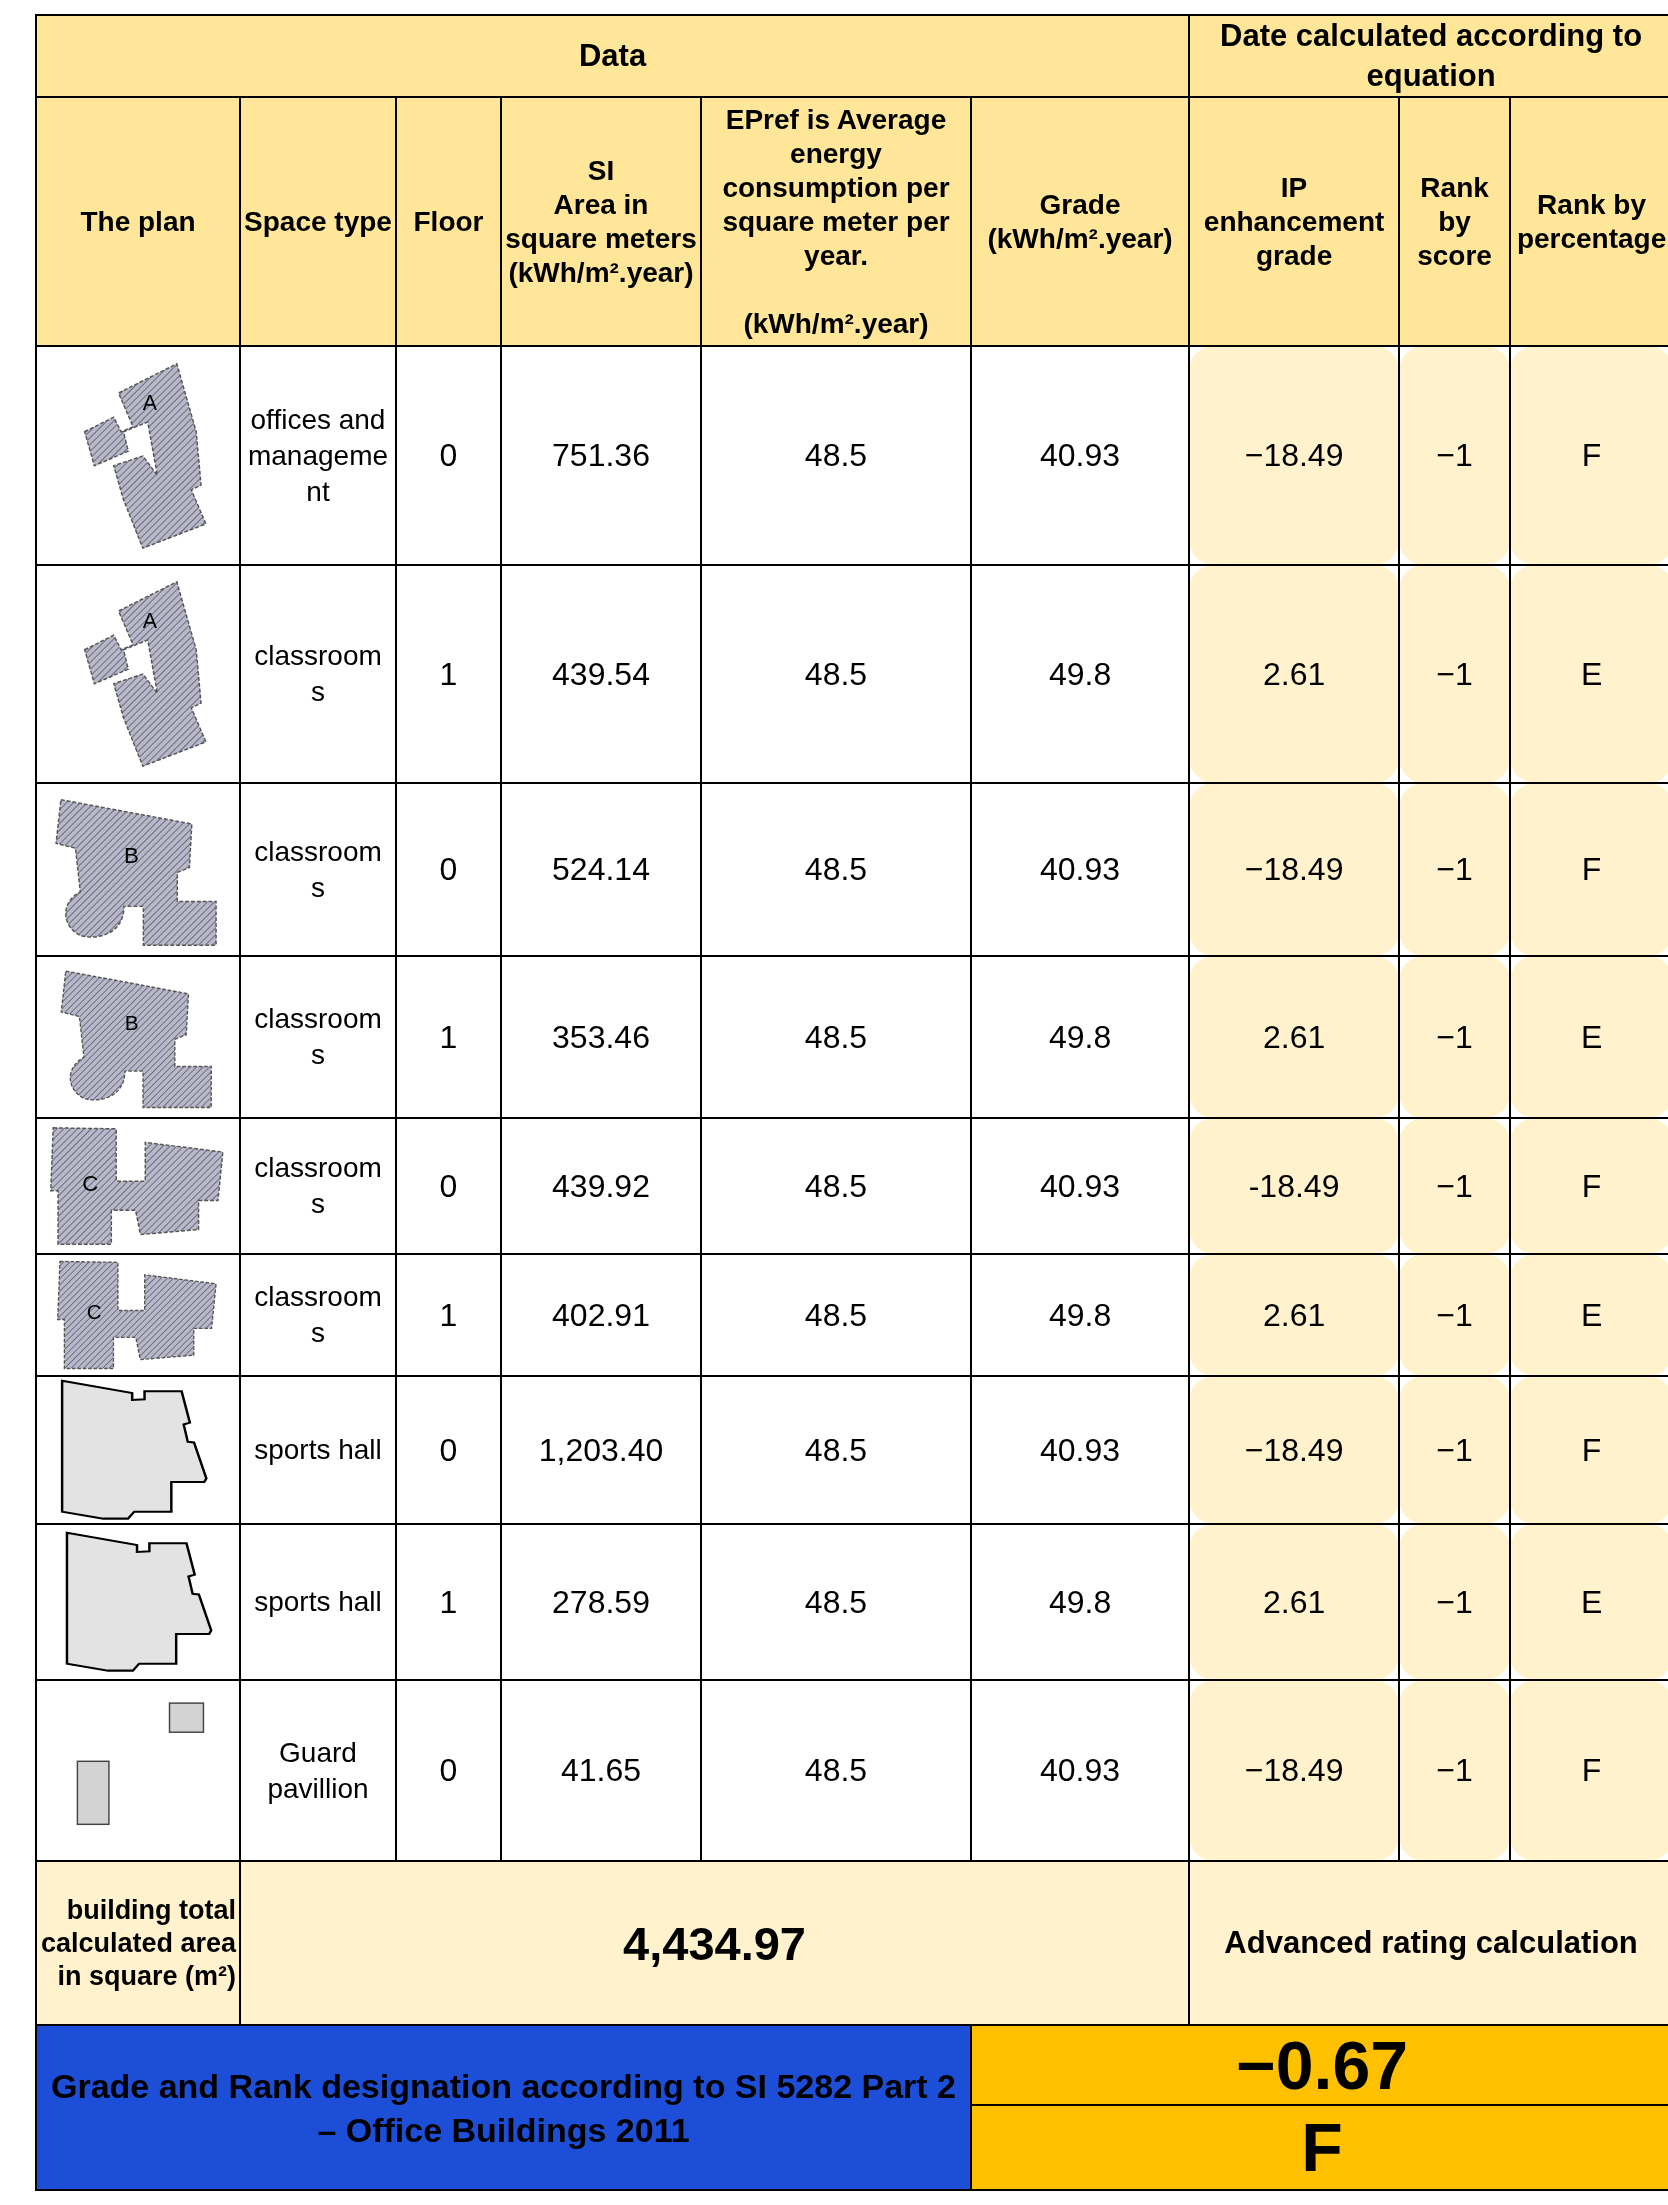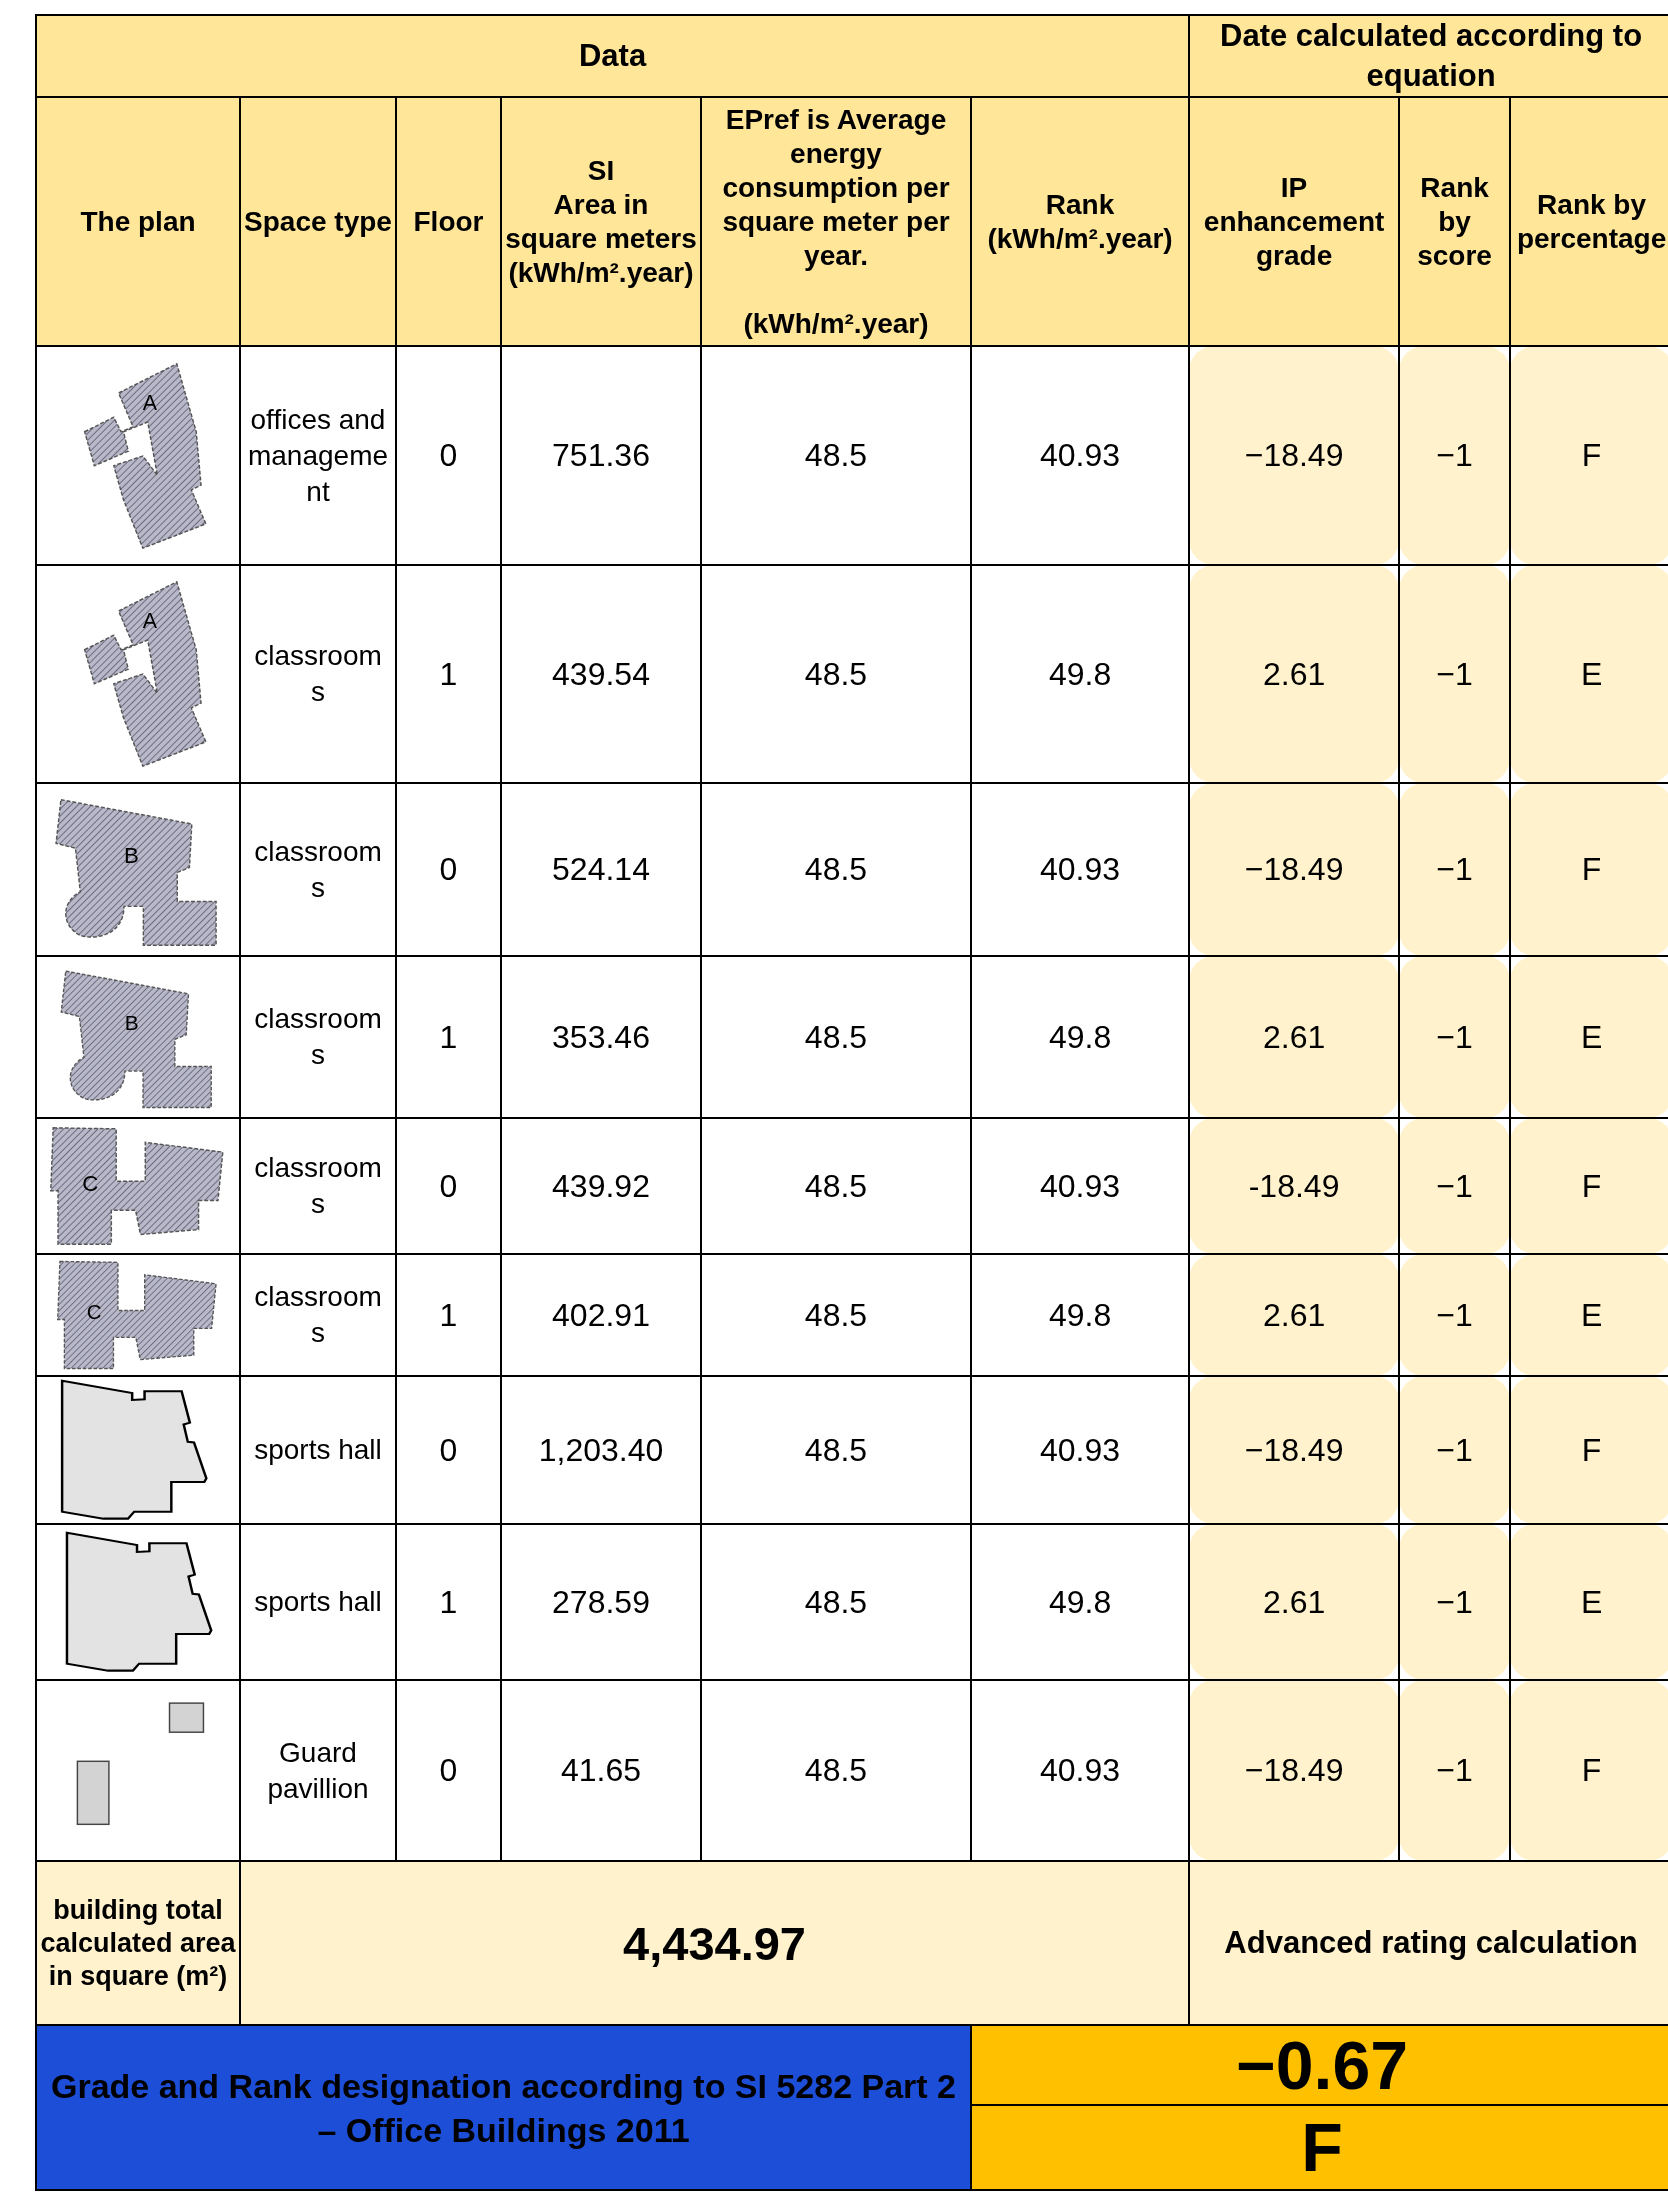--- a/index.html
+++ b/index.html
@@ -6,21 +6,21 @@
   body { width:1668px; height:2205px; position:relative; overflow:hidden;
          font-family:"Liberation Sans", "DejaVu Sans", sans-serif; color:#000; }
   .wrap { position:absolute; left:14px; top:14px; width:1637px; height:2177px; }
   table { border-collapse:collapse; table-layout:fixed; width:1637px;margin-left:21px; }
   td { border:2.9px solid #000; text-align:center; vertical-align:middle; padding:0 2.9px; overflow:hidden; }
   .hdr { background:#FFE699; font-weight:bold; font-size:28px; line-height:34px; }
   .hdr-top { font-size:31px; line-height:40px; }
   .num { font-size:32px; }
   .white { background:#ffffff; }
   .cream { background:#FFF2CC;border-radius:25px; }
-  .total-label { font-weight:bold; font-size:27px; line-height:33px; background:#FFF2CC; }
+  .total-label { font-weight:bold; font-size:27px; line-height:33px; background:#FFF2CC;text-align:right; }
   .total-value { font-weight:bold; font-size:47px; background:#FFF2CC; }
   .adv { font-weight:bold; font-size:31px; background:#FFF2CC; }
   .grade-label { font-weight:bold; font-size:34px; line-height:44px; background:#1d4ed8; }
   .grade-val { font-weight:bold; font-size:68px; line-height:73px; background:#FFC000; }
   .space { font-size:28px; line-height:36px; }
   .plan svg { display:block; margin:0 auto; }
 </style>
 </head>
 <body>
 
@@ -61,21 +61,21 @@
       <div>SI</div>
       <div>Area in square meters</div>
       <div>(kWh/m².year)</div>
     </td>
     <td class="hdr">
       <div>EPref is Average energy consumption per square meter per year.</div>
       <div style="height:34px"></div>
       <div>(kWh/m².year)</div>
     </td>
     <td class="hdr">
-      <div>Rank</div>
+      <div>Grade</div>
       <div>(kWh/m².year)</div>
     </td>
     <td class="hdr">IP enhancement grade</td>
     <td class="hdr">Rank by score</td>
     <td class="hdr">Rank by percentage</td>
   </tr>
 
   <tr style="height:219px">
     <td class="white plan">
       <svg width="146" height="194" viewBox="0 0 300 400">

